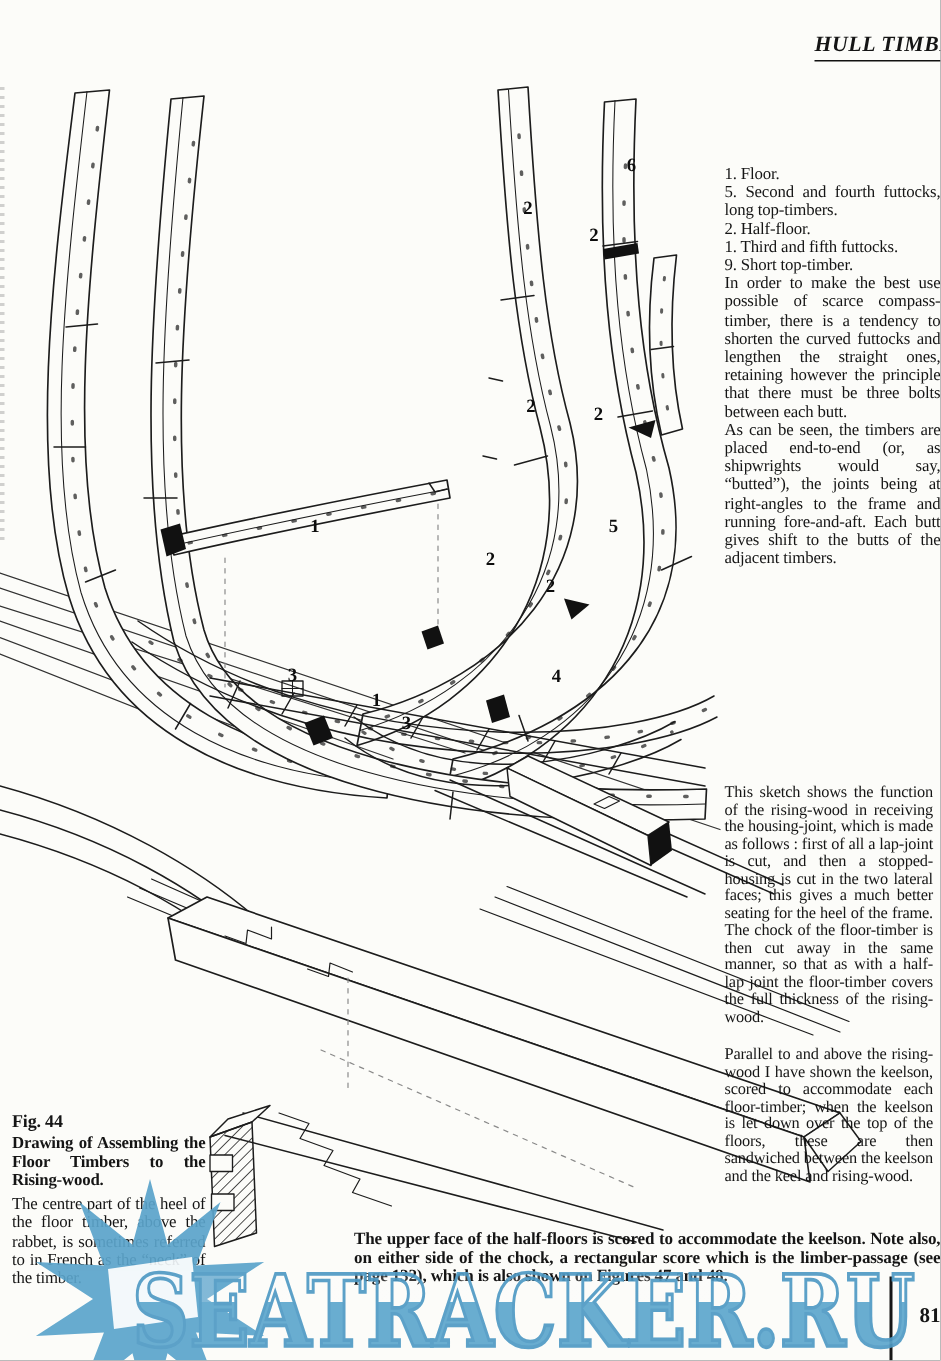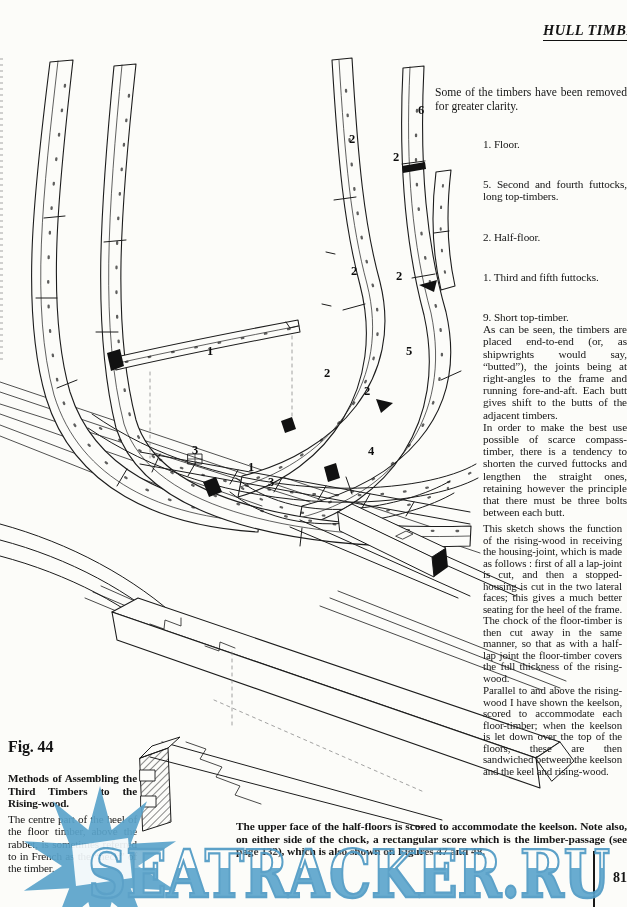--- a/index.html
+++ b/index.html
@@ -13,29 +13,29 @@
     position:absolute;left:543px;top:22px;white-space:nowrap;
     font-size:14.5px;font-weight:bold;font-style:italic;letter-spacing:.4px;
     border-bottom:1.6px solid #111;padding-bottom:1px;
   }
   .fig43-title{position:absolute;left:435px;top:55px;width:192px;
     font-size:12.6px;font-weight:bold;line-height:1.22;text-align:justify;letter-spacing:-.1px;}
   .fig43-subtitle{position:absolute;left:435px;top:86px;width:192px;
     font-size:11.6px;line-height:1.2;text-align:justify;}
   .narrow-col{position:absolute;left:483px;top:110px;width:144px;
     font-size:11.2px;line-height:12.2px;text-align:justify;letter-spacing:-.1px;}
-  .legend-item{text-align:justify;margin-top:28px;}
+  .legend-item{text-align:justify;}
   .narrow-col p{margin:0;text-align:justify;}
   .sketch-col{position:absolute;left:483px;top:523px;width:139px;
     font-size:10.9px;line-height:11.5px;text-align:justify;letter-spacing:-.12px;}
   .sketch-col p{margin:0;}
-  .sketch-col p + p{margin-top:1px;}
+  .sketch-col p + p{margin-top:14px;}
   .fig44-col{position:absolute;left:8px;top:741px;width:129px;
     font-size:11.2px;line-height:12.3px;letter-spacing:-.12px;}
-  .fig44-col .t{font-weight:bold;font-size:16px;margin-bottom:19px;}
+  .fig44-col .t{font-weight:bold;font-size:12px;margin-bottom:3px;}
   .fig44-col .h{font-weight:bold;text-align:justify;margin-bottom:4px;}
   .fig44-col .b{text-align:justify;}
   .caption{position:absolute;left:236px;top:820px;width:391px;
     font-size:11.4px;line-height:12.7px;text-align:justify;letter-spacing:-.1px;font-weight:bold;}
   .page-number{position:absolute;right:0;top:870px;font-size:14px;font-weight:bold;}
   .fold-line{position:absolute;left:593px;top:851px;width:1.5px;height:56px;background:#161616;}
   .edge-artifact{position:absolute;left:0;top:58px;width:3px;height:305px;opacity:.45;
     background:repeating-linear-gradient(to bottom,#9a9a9a 0 2px,transparent 2px 6px);}
   
   .drawing{position:absolute;left:0;top:0;}
@@ -200,42 +200,41 @@
       <span class="fig-label" style="position: absolute; left: 327px; top: 374px;">2</span>
       <span class="fig-label" style="position: absolute; left: 367px; top: 392px;">2</span>
       <span class="fig-label" style="position: absolute; left: 195px; top: 451px;">3</span>
       <span class="fig-label" style="position: absolute; left: 371px; top: 452px;">4</span>
       <span class="fig-label" style="position: absolute; left: 251px; top: 468px;">1</span>
       <span class="fig-label" style="position: absolute; left: 271px; top: 483px;">3</span>
     </div>
 
   <div class="running-head">HULL TIMBERS</div>
 
-  <div class="fig43-subtitle">Some of the timbers have been removed for greater clarity.</div>
 
   <div class="narrow-col">
     <div>
         <div class="legend-item">1. Floor.</div>
         <div class="legend-item">5. Second and fourth futtocks, long top-timbers.</div>
         <div class="legend-item">2. Half-floor.</div>
         <div class="legend-item">1. Third and fifth futtocks.</div>
         <div class="legend-item">9. Short top-timber.</div>
       </div>
+    <p>In order to make the best use possible of scarce compass-timber, there is a tendency to shorten the curved futtocks and lengthen the straight ones, retaining however the principle that there must be three bolts between each butt.</p>
     <p>As can be seen, the timbers are placed end-to-end (or, as shipwrights would say, “butted”), the joints being at right-angles to the frame and running fore-and-aft.  Each butt gives shift to the butts of the adjacent timbers.</p>
-    <p>In order to make the best use possible of scarce compass-timber, there is a tendency to shorten the curved futtocks and lengthen the straight ones, retaining however the principle that there must be three bolts between each butt.</p>
   </div>
 
   <div class="sketch-col">
     <p>This sketch shows the function of the rising-wood in receiving the housing-joint, which is made as follows : first of all a lap-joint is cut, and then a stopped-housing is cut in the two lateral faces; this gives a much better seating for the heel of the frame.  The chock of the floor-timber is then cut away in the same manner, so that as with a half-lap joint the floor-timber covers the full thickness of the rising-wood.</p>
     <p>Parallel to and above the rising-wood I have shown the keelson, scored to accommodate each floor-timber; when the keelson is let down over the top of the floors, these are then sandwiched between the keelson and the keel and rising-wood.</p>
   </div>
 
   <div class="fig44-col">
     <div class="t">Fig. 44</div>
-    <div class="h">Methods of Assembling the Third Timbers to the Rising-wood.</div>
+    <div class="h">Drawing of Assembling the Floor Timbers to the Rising-wood.</div>
     <div class="b">The centre part of the heel of the floor timber, above the rabbet, is sometimes referred to in French as the “neck” of the timber.</div>
   </div>
 
   <div class="caption">The upper face of the half-floors is scored to accommodate the keelson. Note also, on either side of the chock, a rectangular score which is the limber-passage (see page 132), which is also shown on Figures 47 and 48.</div>
 
   <div class="fold-line"></div>
   <div class="page-number">81</div>
 
   <svg class="watermark" viewBox="0 0 627 907">
     <defs>

